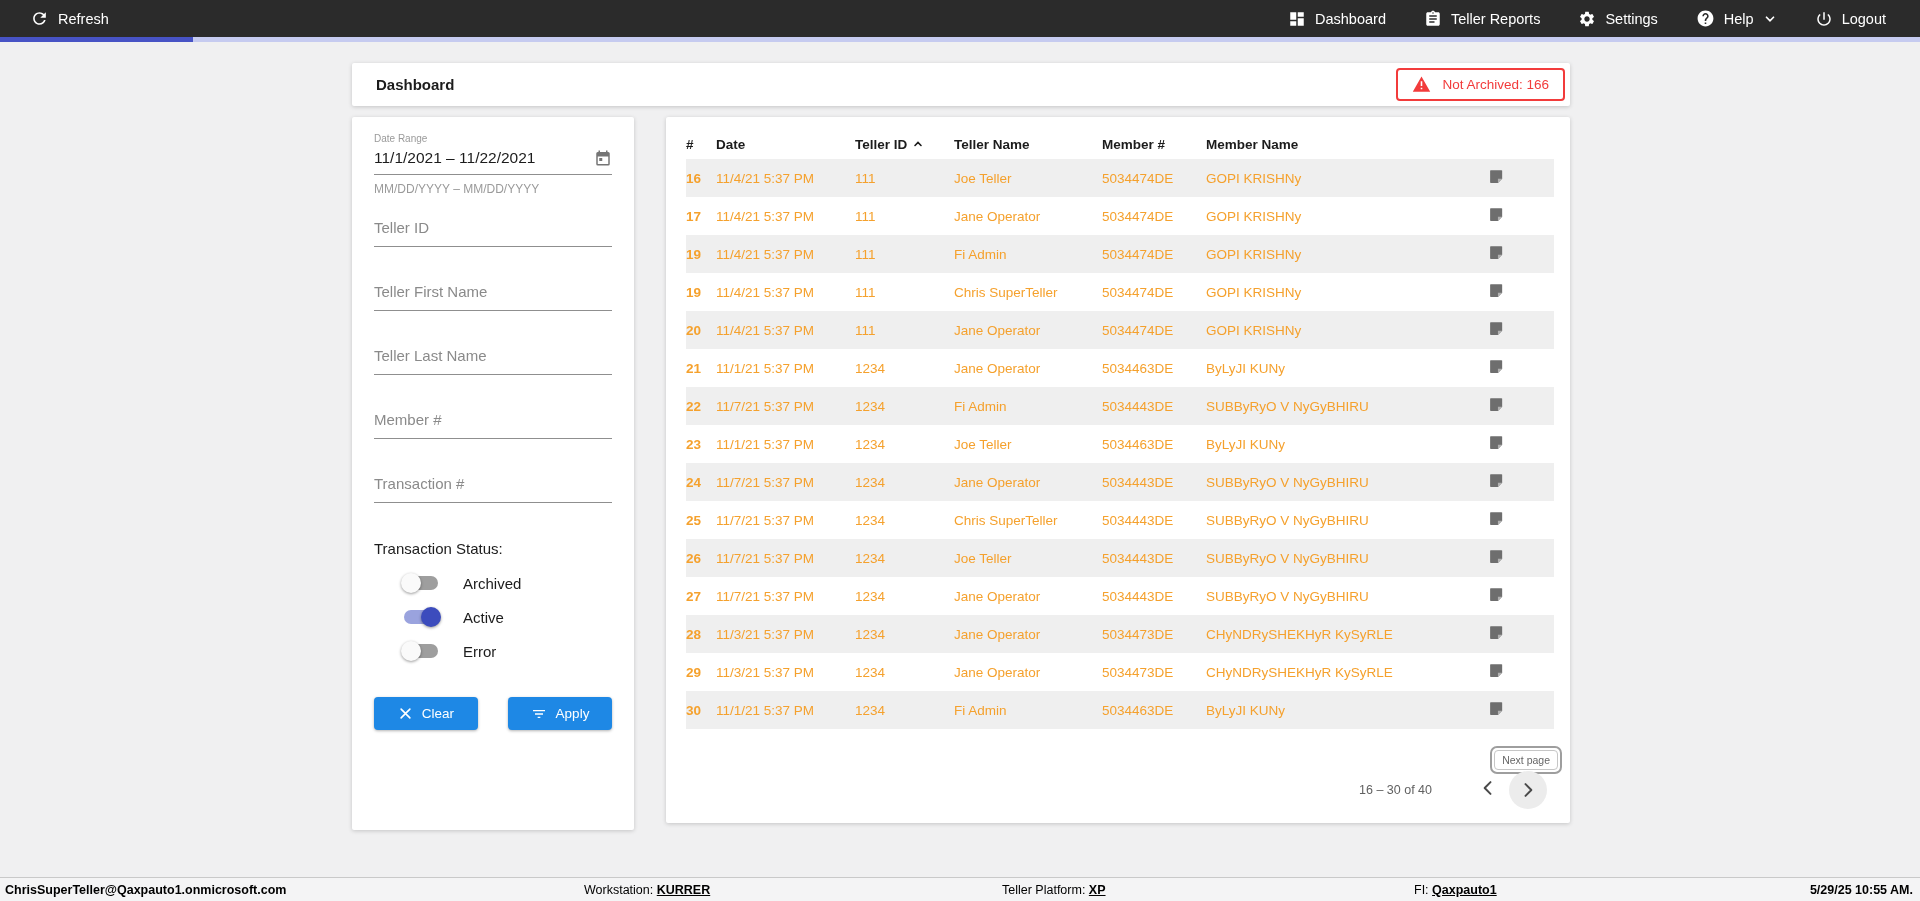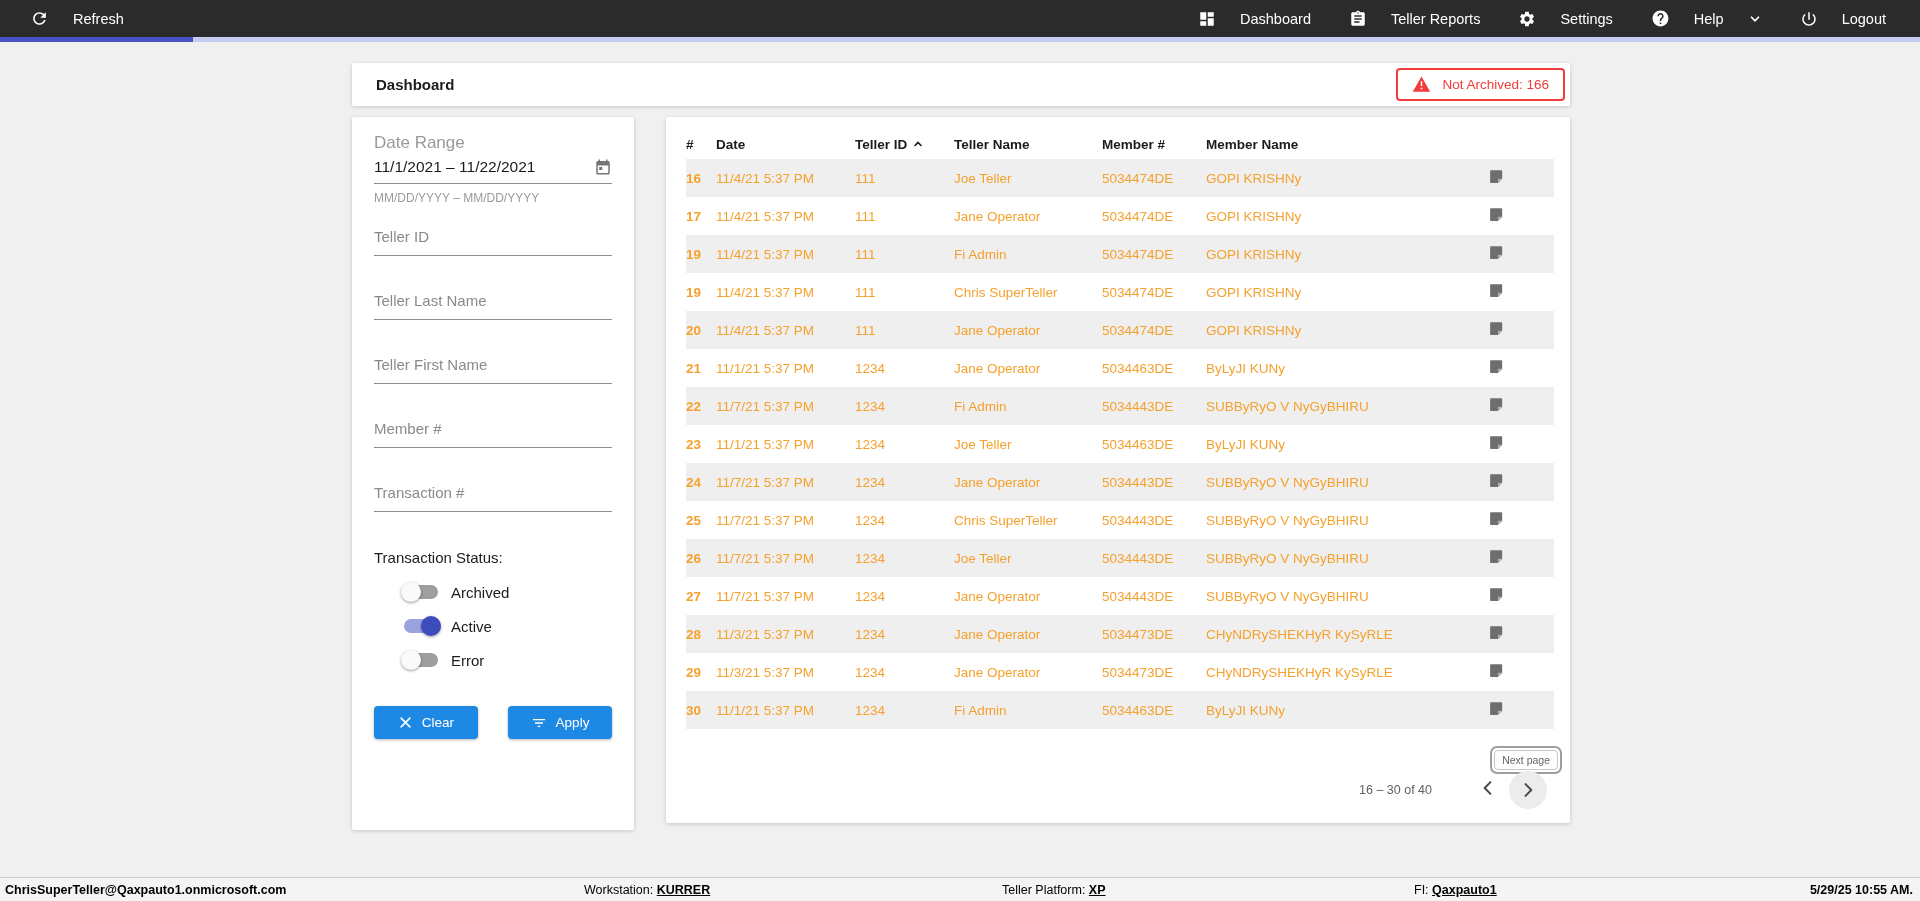--- a/index.html
+++ b/index.html
@@ -2,51 +2,51 @@
 <html><head>
 <meta charset="utf-8">
 <style>
   * { margin:0; padding:0; box-sizing:border-box; }
   html,body { width:1920px; height:901px; }
   body { font-family:"Liberation Sans", sans-serif; background:#f0f0f1; position:relative; overflow:hidden; }
 
   
   .navbar { position:absolute; top:0; left:0; width:100%; height:37px; background:#2b2b2b;
             display:flex; align-items:center; justify-content:space-between; padding:0 34px 0 30px; color:#fff; }
-  .nav-item { display:flex; align-items:center; gap:24px; font-size:14.5px; cursor:pointer; white-space:nowrap; }
+  .nav-item { display:flex; align-items:center; gap:9px; font-size:14.5px; cursor:pointer; white-space:nowrap; }
   .nav-right { display:flex; align-items:center; gap:38px; }
   .icon { display:inline-flex; align-items:center; justify-content:center; }
 
   .progress { position:absolute; top:37px; left:0; width:100%; height:5px; background:#c6cbf0; }
   .progress .bar { width:193px; height:100%; background:#4753c5; }
 
   
   .card { position:absolute; background:#fff; border-radius:2px; box-shadow:0 1px 4px rgba(0,0,0,.18); }
 
   .header-card { left:352px; top:63px; width:1218px; height:43px;
                  display:flex; align-items:center; justify-content:space-between; padding:0 5px 0 24px; }
   .page-title { font-size:15px; font-weight:bold; color:#1c1c1c; }
   .alert-badge { display:flex; align-items:center; gap:11px; border:2px solid #f23b3b; border-radius:4px;
                  background:#fff; padding:5px 14px; color:#f23b3b; font-size:13.5px; }
 
   
   .filter-card { left:352px; top:117px; width:282px; height:713px; padding:16px 22px; }
-  .fl-label { font-size:17px; color:#9a9a9a; }
+  .fl-label { font-size:10px; color:#9a9a9a; }
   .dr-value-row { display:flex; align-items:center; justify-content:space-between; margin-top:5px;
                   padding-bottom:7px; border-bottom:1px solid #8f8f8f; }
   .dr-value { font-size:15.5px; color:#1c1c1c; }
   .dr-hint { font-size:12px; color:#9a9a9a; margin-top:7px; }
   .ffield { margin-top:30px; }
   .ffield.first { margin-top:17px; }
   .ffield input { width:100%; border:none; border-bottom:1px solid #8f8f8f; font-size:15px;
                   padding:6px 0 10px; outline:none; background:transparent; color:#333; font-family:inherit; }
   .ffield input::placeholder { color:#8a8a8a; opacity:1; }
   .status-label { margin-top:37px; font-size:15px; color:#1c1c1c; }
   .toggles { margin-top:9px; margin-left:30px; }
-  .toggle-row { display:flex; align-items:center; gap:13px; height:34px; }
+  .toggle-row { display:flex; align-items:center; gap:25px; height:34px; }
   .switch { position:relative; width:34px; height:14px; border-radius:7px; background:#9e9e9e; cursor:pointer; flex:0 0 auto; }
   .switch .thumb { position:absolute; top:-3px; left:-3px; width:20px; height:20px; border-radius:50%;
                    background:#fafafa; box-shadow:0 1px 3px rgba(0,0,0,.4); }
   .toggle-row.on .switch { background:#9aa3de; }
   .toggle-row.on .thumb { left:17px; background:#3c4cbd; }
   .toggle-label { font-size:15px; color:#1c1c1c; }
   .filter-buttons { display:flex; justify-content:space-between; margin-top:29px; }
   .btn { display:flex; align-items:center; justify-content:center; gap:9px; width:104px; height:33px;
          background:#1e88e5; color:#fff; border:none; border-radius:4px; font-size:13.5px;
          font-family:inherit; cursor:pointer; box-shadow:0 1px 3px rgba(0,0,0,.3); }
@@ -172,24 +172,24 @@
           <rect x="7" y="12" width="4" height="4"></rect>
         </svg>
     </span>
   </div>
   <div class="dr-hint">MM/DD/YYYY – MM/DD/YYYY</div>
 
   <div class="ffield first">
     <input type="text" placeholder="Teller ID" style="">
   </div>
   <div class="ffield">
+    <input type="text" placeholder="Teller First Name" style="">
+  </div>
+  <div class="ffield">
     <input type="text" placeholder="Teller Last Name" style="">
-  </div>
-  <div class="ffield">
-    <input type="text" placeholder="Teller First Name" style="">
   </div>
   <div class="ffield">
     <input type="text" placeholder="Member #" style="">
   </div>
   <div class="ffield">
     <input type="text" placeholder="Transaction #" style="">
   </div>
 
   <div class="status-label">Transaction Status:</div>
   <div class="toggles">

